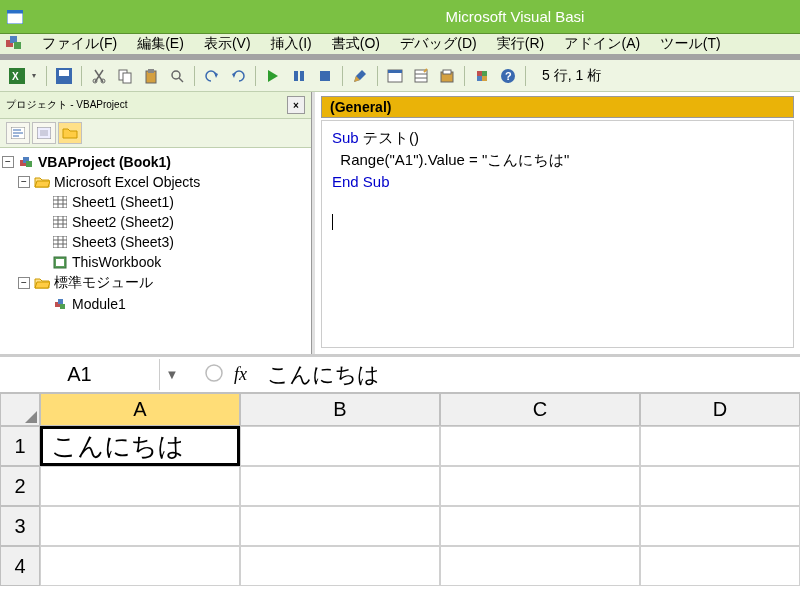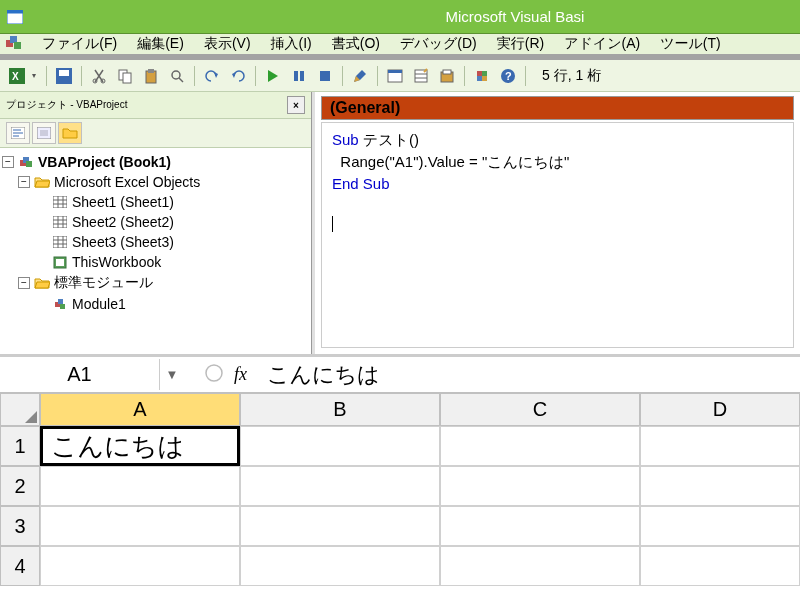--- a/index.html
+++ b/index.html
@@ -19,21 +19,21 @@
 .project-pane { width: 312px; border-right: 1px solid #999; display: flex; flex-direction: column; }
 .project-header { background: #e8f3d8; padding: 4px 6px; display: flex; align-items: center; justify-content: space-between; border-bottom: 1px solid #c0d0b0; font-size: 10px; }
 .close-x { width: 18px; height: 18px; border: 1px solid #999; display: flex; align-items: center; justify-content: center; font-weight: bold; cursor: pointer; background: #f0f0f0; }
 .project-toolbar { background: #eef5e3; padding: 3px 6px; display: flex; gap: 2px; border-bottom: 1px solid #c0d0b0; }
 .ptb-btn { width: 24px; height: 22px; border: 1px solid #c0c0c0; background: #f8f8f0; cursor: pointer; display: flex; align-items: center; justify-content: center; }
 .tree { background: #fff; flex: 1; overflow: auto; padding: 4px 2px; font-size: 14px; }
 .tree-row { display: flex; align-items: center; padding: 2px 0; white-space: nowrap; }
 .tree-toggle { width: 12px; height: 12px; border: 1px solid #888; display: flex; align-items: center; justify-content: center; font-size: 10px; margin-right: 4px; cursor: pointer; line-height: 1; }
 .tree-icon { width: 16px; height: 16px; margin-right: 4px; display: flex; align-items: center; justify-content: center; }
 .code-pane { flex: 1; display: flex; flex-direction: column; border-left: 3px solid #e0e0e0; }
-.code-dropdown { background: #c2410c; border: 1px solid #999; margin: 4px 6px 2px 6px; padding: 2px 8px; font-size: 16px; font-weight: bold; }
+.code-dropdown { background: #eab308; border: 1px solid #999; margin: 4px 6px 2px 6px; padding: 2px 8px; font-size: 14px; font-weight: bold; }
 .code-area { flex: 1; background: #fff; margin: 0 6px 6px 6px; border: 1px solid #ccc; padding: 6px 10px; font-family: "MS Gothic", monospace; font-size: 15px; line-height: 1.4; white-space: pre; }
 .kw { color: #0000cc; }
 .cursor-line { border-left: 1px solid #000; height: 16px; display: inline-block; }
 .excel { border-top: 3px solid #ccc; }
 .name-fx { height: 36px; display: flex; align-items: center; border-bottom: 1px solid #c0c0c0; background: #fff; }
 .namebox { width: 160px; text-align: center; font-size: 20px; padding: 4px 8px; border-right: 1px solid #ccc; }
 .fx-dd { width: 24px; height: 28px; display:flex; align-items:center; justify-content:center; color:#666; }
 .fx-btn { padding: 0 10px 0 20px; }
 .fx-icon { font-style: italic; font-family: serif; font-size: 18px; }
 .fx-val { font-size: 22px; padding-left: 20px; }

